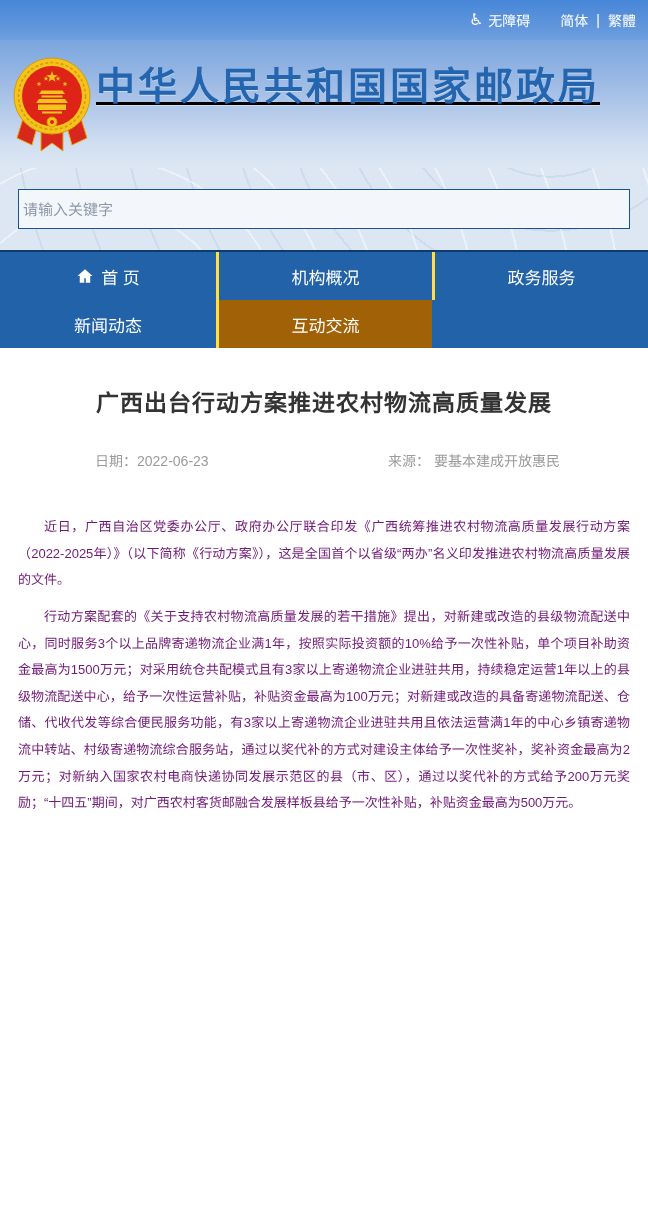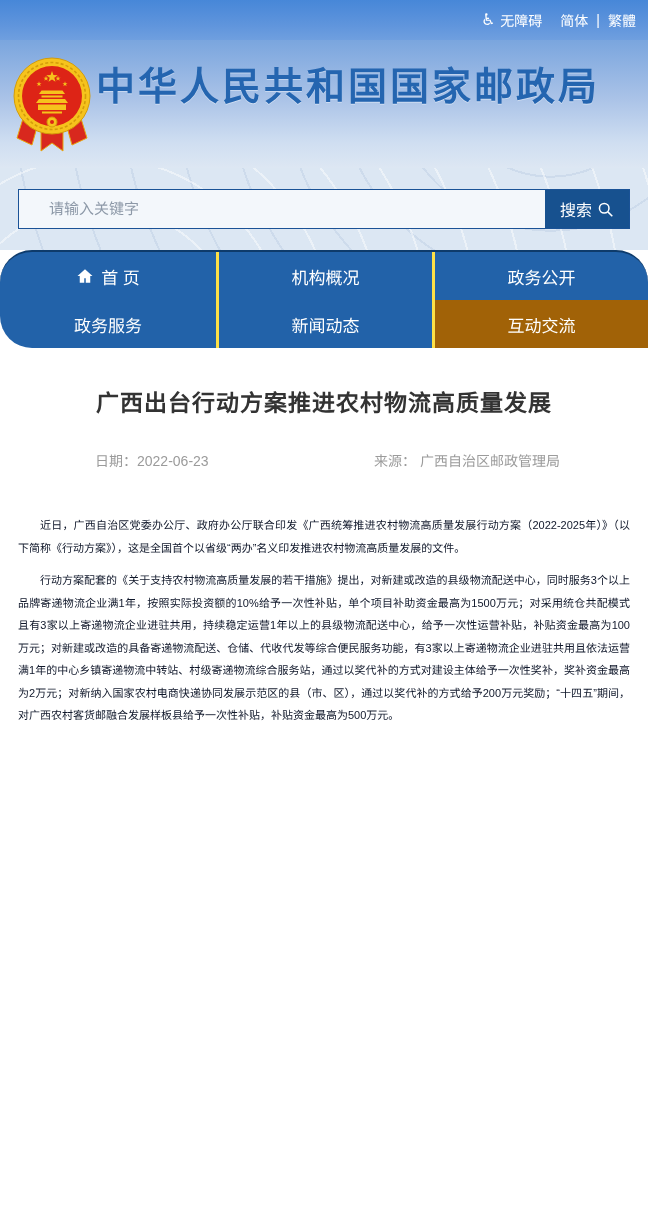--- a/index.html
+++ b/index.html
@@ -12,30 +12,30 @@
 
   
   .topbar {
     height:40px;
     background:linear-gradient(180deg,#4787d8 0%,#5e94dc 60%,#6f9fdf 100%);
     display:flex; align-items:center; justify-content:flex-end;
     padding-right:12px; gap:18px;
     color:#fff; font-size:14px;
   }
   .topbar a { color:#fff; text-decoration:none; display:flex; align-items:center; gap:5px; cursor:pointer; }
-  .lang-group { display:flex; align-items:center; gap:8px; }
+  .lang-group { display:flex; align-items:center; gap:8px;margin-left:12px; }
   .wheelchair { font-size:16px; line-height:1; }
 
   
   .masthead {
     height:128px; position:relative;
     background:linear-gradient(180deg,#7aa5de 0%,#a9c2e7 45%,#cfdef1 80%,#dde7f3 100%);
   }
   .emblem { position:absolute; left:12px; top:14px; width:80px; height:100px; }
-  .mast-text { margin-left:96px; padding-top:24px; }
+  .mast-text { margin-left:96px; padding-top:24px;text-decoration:underline; }
   .title-cn {
     font-size:39px; font-weight:bold; color:#2465b0;
     letter-spacing:3px; white-space:nowrap; line-height:1.2;
     text-shadow:0 1px 0 rgba(255,255,255,.4);
   }
   .title-en {
     margin-top:8px; font-size:14.5px; font-weight:bold; color:#2e6cb5;
     letter-spacing:1.3px; word-spacing:3px; white-space:nowrap;
   }
 
@@ -46,35 +46,35 @@
     background-image:
       repeating-radial-gradient(circle at 15% 220%, rgba(255,255,255,0) 0 46px, rgba(255,255,255,.45) 46px 48px),
       repeating-radial-gradient(circle at 85% -120%, rgba(255,255,255,0) 0 52px, rgba(178,197,222,.35) 52px 54px);
   }
   .search-box {
     display:flex; width:100%; height:40px;
     border:1px solid #1a5296; background:#f3f7fb;
   }
   .search-box input {
     flex:1; border:none; outline:none; background:transparent;
-    padding:0 30px; font-size:15px; color:#333;
-    font-family:Liberation Serif, serif;
+    padding:0 4px; font-size:15px; color:#333;
+    font-family:Liberation Sans, sans-serif;
   }
   .search-box input::placeholder { color:#8d99a8; }
   .search-btn {
     width:84px; border:none; cursor:pointer;
     background:#17518f; color:#fff; font-size:16px;
     display:flex; align-items:center; justify-content:center; gap:5px;
     font-family:"Liberation Sans","DejaVu Sans",sans-serif;
   }
 
   
   .main-nav {
     display:grid; grid-template-columns:repeat(3,1fr); grid-auto-rows:48px;
-    background:#2262a9; border-top:2px solid #0e3b6b;border-radius:32px;
+    background:#2262a9; border-top:2px solid #0e3b6b;
   }
   .nav-item {
     display:flex; align-items:center; justify-content:center; gap:7px;
     color:#fff; font-size:17px; cursor:pointer; text-decoration:none;
     border-left:3px solid #fde047;
   }
   .nav-item:nth-child(3n+1) { border-left:none; }
   .nav-item.active { background:#a16207; }
   .home-ico { display:flex; align-items:center; }
 
@@ -84,21 +84,21 @@
     margin-top:36px; text-align:center;
     font-size:23px; font-weight:bold; color:#333; letter-spacing:1px;
   }
   .article-meta {
     margin:32px 70px 0 77px;
     display:flex; justify-content:space-between;
     font-size:14px; color:#9b9b9b;gap:17px;
   }
   .article-body { margin-top:44px; }
   .article-body p {
-    font-size:11px; color:#0f172a; line-height:2.05;
+    font-size:13px; color:#701a75; line-height:2.05;
     text-indent:2em; text-align:justify; margin-bottom:10px;
   }
 </style>
 </head>
 <body>
 
 <div class="topbar">
   <a>
     <span class="wheelchair">♿</span>
     <span>无障碍</span>
@@ -141,65 +141,55 @@
     <circle cx="40" cy="68" r="2" fill="#dd2416"></circle>
   </svg>
   <div class="mast-text">
     <div class="title-cn">中华人民共和国国家邮政局</div>
   </div>
 </div>
 
 <div class="search-section">
   <div class="search-box">
     <input type="text" value="" placeholder="请输入关键字" style="">
-    <button class="search-btn">
-      <span>搜索</span>
-      <svg width="17" height="17" viewBox="0 0 20 20" aria-hidden="true">
-        <circle cx="8.5" cy="8.5" r="5.6" fill="none" stroke="#fff" stroke-width="1.8"></circle>
-        <line x1="12.8" y1="12.8" x2="18" y2="18" stroke="#fff" stroke-width="1.8"></line>
-      </svg>
-    </button>
   </div>
 </div>
 
 <nav class="main-nav">
   <a class="nav-item">
     <span class="home-ico">
       <svg width="18" height="18" viewBox="0 0 24 24" aria-hidden="true">
         <path d="M12 3 2 12h3v9h6v-6h2v6h6v-9h3z" fill="#fff"></path>
       </svg>
     </span>
     <span>首 页</span>
   </a>
   <a class="nav-item">
     <span>机构概况</span>
-  </a>
-  <a class="nav-item">
-    <span>政务公开</span>
   </a>
   <a class="nav-item">
     <span>政务服务</span>
   </a>
   <a class="nav-item">
     <span>新闻动态</span>
   </a>
   <a class="nav-item active">
     <span>互动交流</span>
   </a>
 </nav>
 
 <main class="content">
   <h1 class="article-title">广西出台行动方案推进农村物流高质量发展</h1>
 
   <div class="article-meta">
     <span>
       <span>日期：</span><span>2022-06-23</span>
     </span>
     <span>
-      <span>来源：</span>&nbsp;<span>广西自治区邮政管理局</span>
+      <span>来源：</span>&nbsp;<span>要基本建成开放惠民</span>
     </span>
   </div>
 
   <div class="article-body">
     <p>近日，广西自治区党委办公厅、政府办公厅联合印发《广西统筹推进农村物流高质量发展行动方案（2022-2025年）》（以下简称《行动方案》），这是全国首个以省级“两办”名义印发推进农村物流高质量发展的文件。</p>
     <p>行动方案配套的《关于支持农村物流高质量发展的若干措施》提出，对新建或改造的县级物流配送中心，同时服务3个以上品牌寄递物流企业满1年，按照实际投资额的10%给予一次性补贴，单个项目补助资金最高为1500万元；对采用统仓共配模式且有3家以上寄递物流企业进驻共用，持续稳定运营1年以上的县级物流配送中心，给予一次性运营补贴，补贴资金最高为100万元；对新建或改造的具备寄递物流配送、仓储、代收代发等综合便民服务功能，有3家以上寄递物流企业进驻共用且依法运营满1年的中心乡镇寄递物流中转站、村级寄递物流综合服务站，通过以奖代补的方式对建设主体给予一次性奖补，奖补资金最高为2万元；对新纳入国家农村电商快递协同发展示范区的县（市、区），通过以奖代补的方式给予200万元奖励；“十四五”期间，对广西农村客货邮融合发展样板县给予一次性补贴，补贴资金最高为500万元。</p>
   </div>
 </main>
 
 </body></html>

